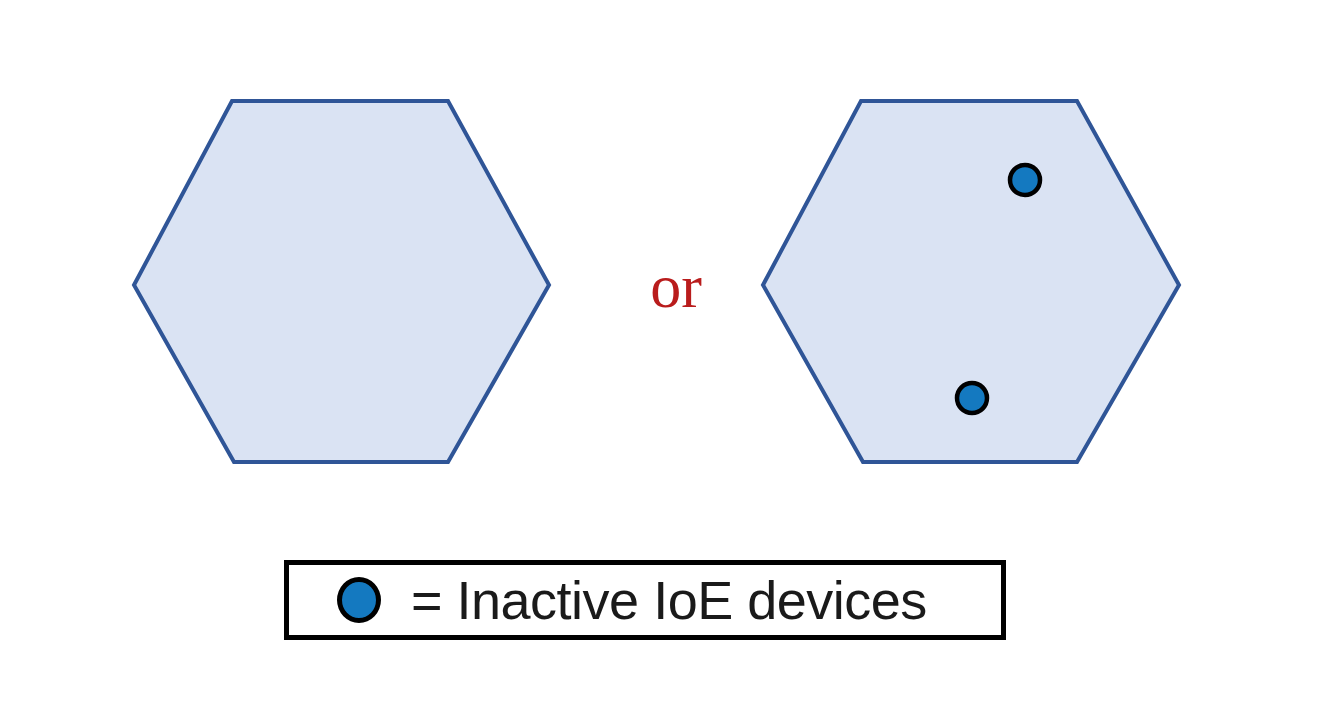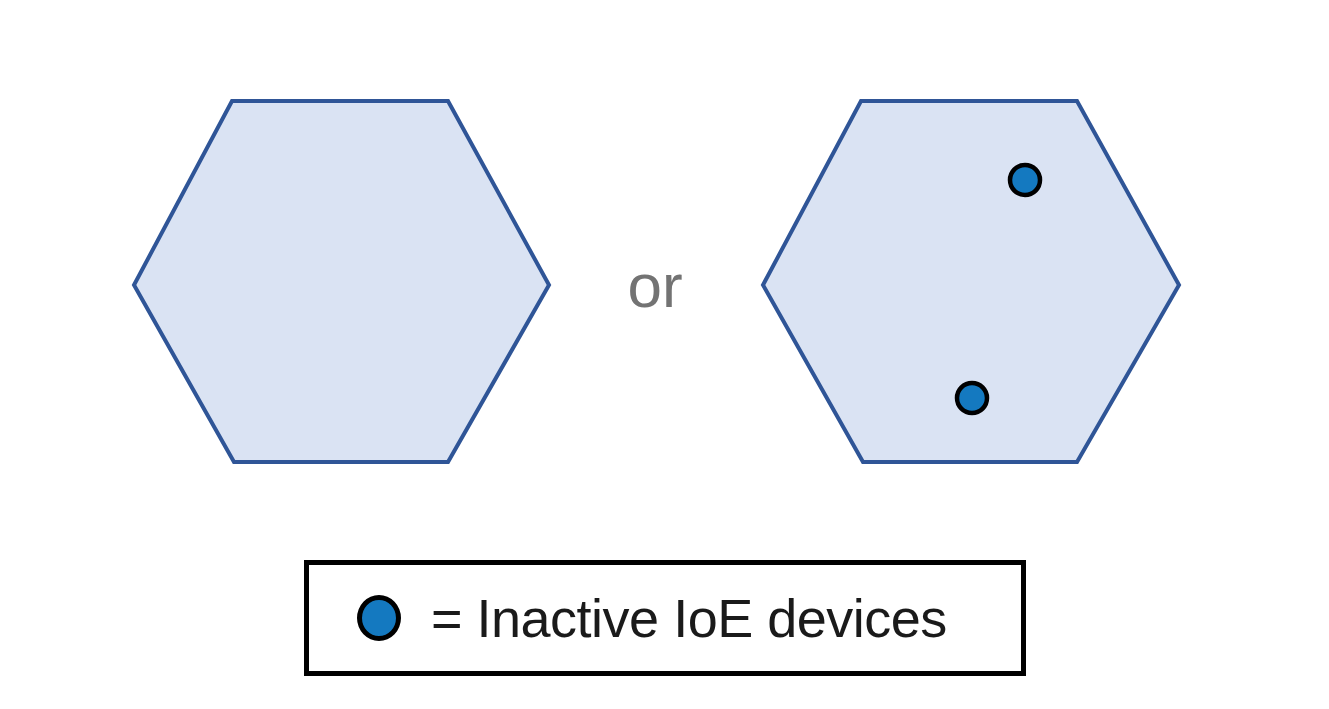--- a/index.html
+++ b/index.html
@@ -16,44 +16,43 @@
   }
   #canvas {
     position: absolute;
     left: 0;
     top: 0;
     width: 1329px;
     height: 709px;
   }
   .or-label {
     position: absolute;
-    left: 595px;
+    left: 616px;
     top: 240px;
     width: 120px;
     height: 92px;
     display: flex;
     align-items: center;
     justify-content: center;
-    font-family: Liberation Sans, sans-serif;
+    font-family: Liberation Serif, serif;
     font-size: 62px;
     line-height: 1;
-    color: #737373;
+    color: #b91c1c;
     letter-spacing: 0px;
     user-select: none;
   }
   .legend-box {
     position: absolute;
     left: 284px;
     top: 560px;
     width: 722px;
-    height: 116px;
+    height: 80px;
     box-sizing: border-box;
     border: 5px solid #000000;
     background: #ffffff;
-    margin-left: 20px;
   }
   .legend-inner {
     position: absolute;
     left: 0;
     top: 0;
     width: 100%;
     height: 100%;
     display: flex;
     align-items: center;
     padding-left: 48px;

